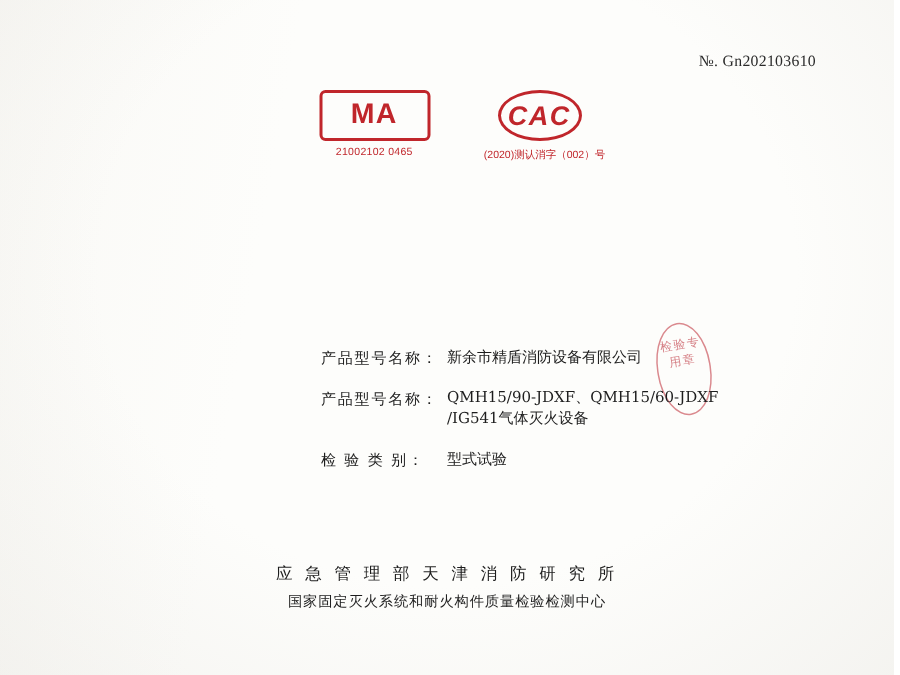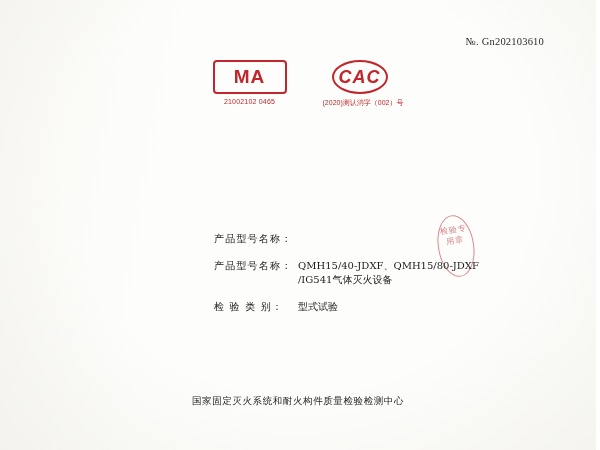--- a/index.html
+++ b/index.html
@@ -218,32 +218,36 @@
       <div class="cac-caption">(2020)测认消字（002）号</div>
     </div>
   </div>
 
 
   <div class="seal">检验专用章</div>
 
   <div class="fields">
     <div class="field-row">
       <div class="field-label">产品型号名称：</div>
+      <div class="field-value">
+        <span>新余市精盾消防设备有限公司</span>
+      </div>
     </div>
     <div class="field-row">
       <div class="field-label">产品型号名称：</div>
       <div class="field-value">
-        <span>QMH15/40-JDXF、QMH15/80-JDXF</span>
+        <span>QMH15/90-JDXF、QMH15/60-JDXF</span>
         <span class="line2">/IG541气体灭火设备</span>
       </div>
     </div>
     <div class="field-row">
       <div class="field-label">检 验 类 别：</div>
       <div class="field-value">
         <span>型式试验</span>
       </div>
     </div>
   </div>
 
   <div class="footer">
+    <div class="footer-line1">应 急 管 理 部 天 津 消 防 研 究 所</div>
     <div class="footer-line2">国家固定灭火系统和耐火构件质量检验检测中心</div>
   </div>
 </div>
 
 </body></html>

